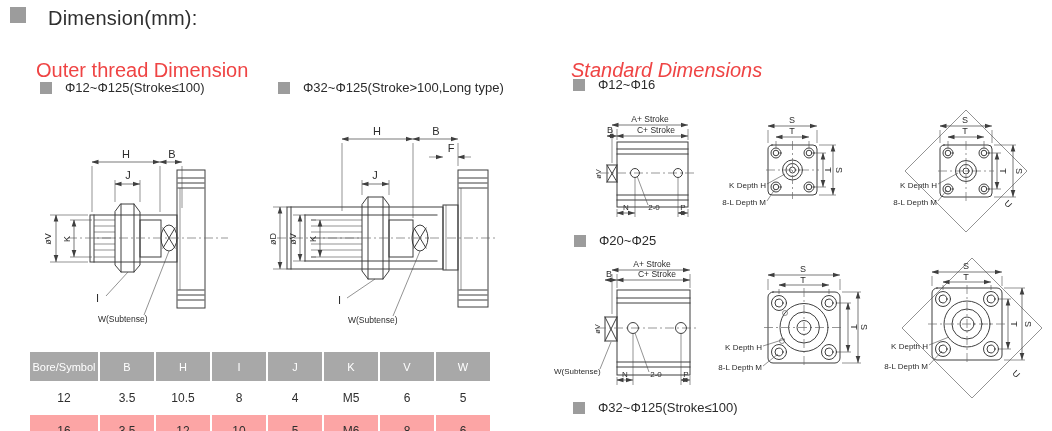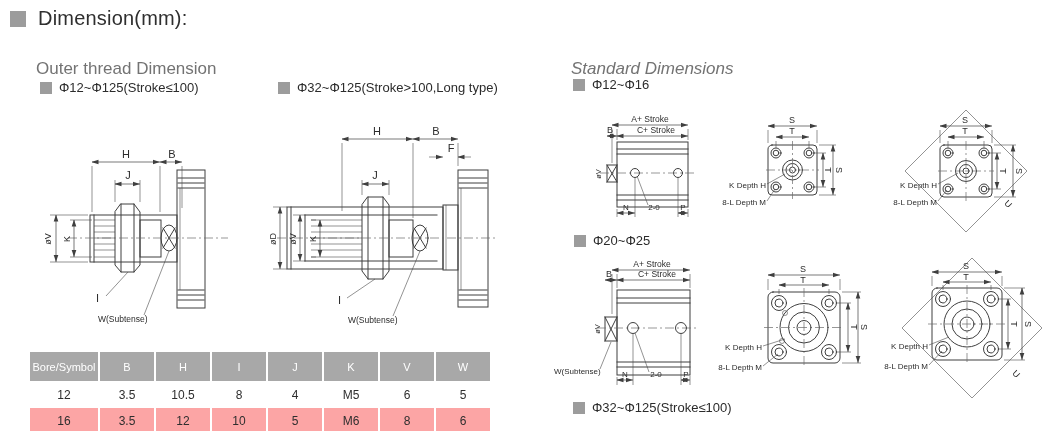--- a/index.html
+++ b/index.html
@@ -1,28 +1,28 @@
 <!DOCTYPE html>
 <html><head>
 <meta charset="utf-8">
 <style>
   html,body{margin:0;padding:0;background:#ffffff;}
   #page{position:relative;width:1052px;height:431px;background:#fff;overflow:hidden;
         font-family:"Liberation Sans",sans-serif;color:#2b2b2b;}
   .abs{position:absolute;}
   .sq{background:#9c9c9c;display:inline-block;}
-  .title-row{display:flex;align-items:center;gap:12px;}
+  .title-row{display:flex;gap:22px;}
   .title-sq{width:16px;height:16px;}
   .page-title{font-size:20px;color:#2f2f2f;letter-spacing:0.2px;}
-  .section-title{font-size:17px;color:#737373;}
-  .sub-label{display:flex;align-items:center;gap:7px;font-size:13px;color:#2b2b2b;}
+  .section-title{font-size:20px;color:#ef4444;}
+  .sub-label{display:flex;align-items:center;gap:13px;font-size:13px;color:#2b2b2b;}
   .label-sq{width:12px;height:12px;}
   table.dim{border-collapse:separate;border-spacing:2px 1px;font-size:12px;}
   table.dim th{background:#a8a8a8;color:#ffffff;font-weight:normal;font-size:11px;height:29px;padding:0 2px;}
-  table.dim td{text-align:center;color:#2e2e2e;height:25px;padding:0 2px;}
+  table.dim td{text-align:center;color:#2e2e2e;height:32px;padding:0 2px;}
   table.dim tr.alt td{background:#fca5a5;}
   table.dim col.c0{width:68px;} table.dim col.cn{width:54px;}
   svg .ln{stroke:#3f3f3f;stroke-width:1;fill:none;stroke-linecap:square;}
   svg .thin{stroke:#4a4a4a;stroke-width:0.6;fill:none;}
   svg .dim{stroke:#3f3f3f;stroke-width:0.7;fill:none;marker-start:url(#aS);marker-end:url(#aE);}
   svg .cl{stroke:#6a6a6a;stroke-width:0.7;fill:none;stroke-dasharray:9 3 2 3;}
   svg text{font-family:"Liberation Sans",sans-serif;fill:#2b2b2b;}
   .t11{font-size:11px;} .t9{font-size:9px;} .t85{font-size:8.5px;} .t8{font-size:8px;} .t75{font-size:7.5px;}
   .mid{text-anchor:middle;} .end{text-anchor:end;}
 </style>

